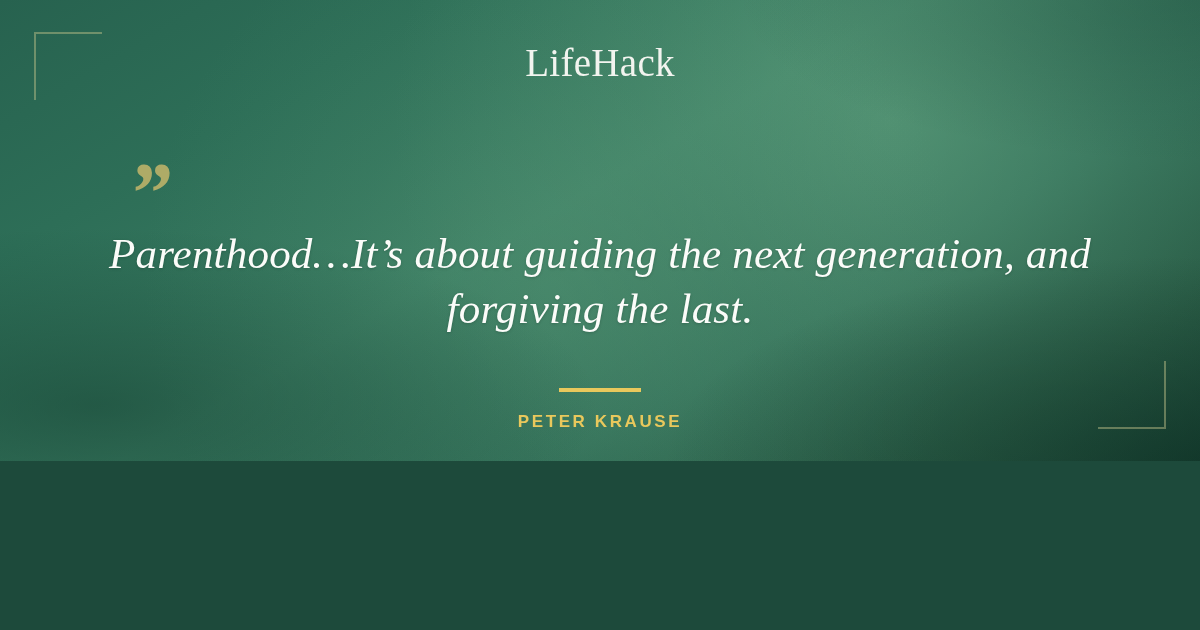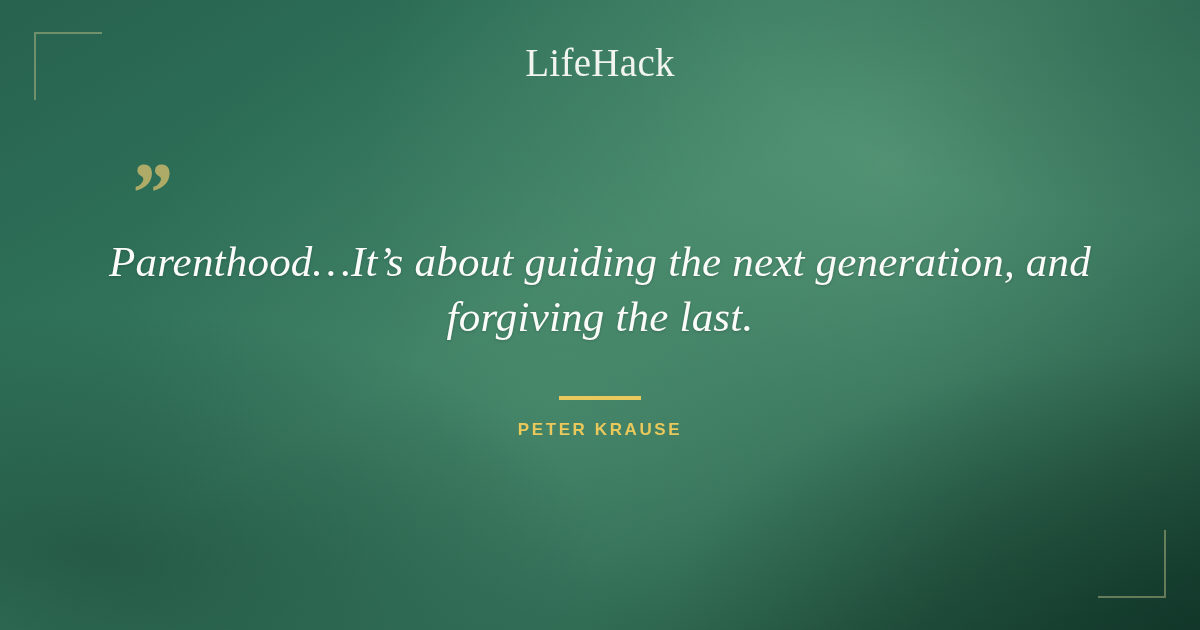--- a/index.html
+++ b/index.html
@@ -4,21 +4,21 @@
 <style>
   html, body {
     margin: 0;
     padding: 0;
     background: #1d4a3b;
   }
 
   .card {
     position: relative;
     width: 1200px;
-    height: 630px;
+    height: 461px;
     overflow: hidden;
     font-family: "Liberation Sans", sans-serif;
     background-color: #2f6f58;
   }
 
   
   .bg-base {
     position: absolute;
     inset: 0;
     background:
@@ -108,21 +108,21 @@
     width: 1000px;
     text-align: center;
   }
 
   .quote-text {
     font-family: "Liberation Serif", "DejaVu Serif", serif;
     font-style: italic;
     font-size: 43px;
     line-height: 1.28;
     color: #fbfcf9;
-    margin: 8px;
+    margin: 0;
     letter-spacing: 0.2px;
     text-shadow: 0 1px 3px rgba(0,0,0,0.18);
   }
 
   .divider {
     width: 82px;
     height: 4px;
     background: #e9c85c;
     margin: 52px auto 0 auto;
     border: 0;

